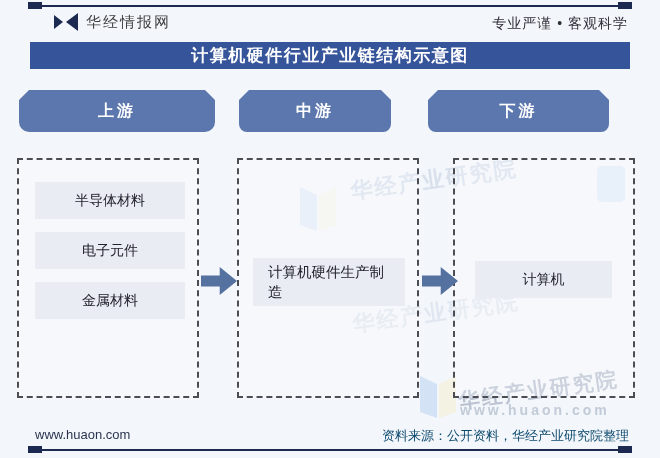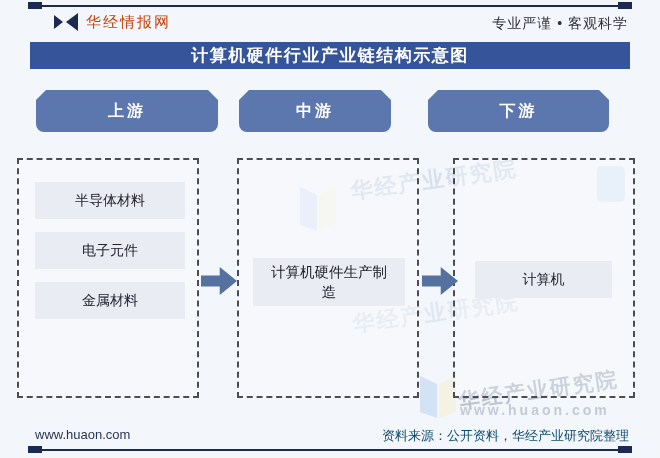--- a/index.html
+++ b/index.html
@@ -8,54 +8,54 @@
     background:#f3f6fa;
     font-family:"Liberation Sans", sans-serif;
   }
 
   
   .rule { position:absolute; height:2px; background:#1c2a52; }
   .rule-sq { position:absolute; width:14px; height:7px; background:#1c2a52; }
 
   
   .brand { position:absolute; left:54px; top:12px; display:flex; align-items:center; gap:8px; }
-  .brand-name { font-size:15px; color:#c2410c; letter-spacing:2px; font-weight:500; }
+  .brand-name { font-size:15px; color:#404040; letter-spacing:2px; font-weight:500; }
   .slogan { position:absolute; right:32px; top:15px; font-size:14px; color:#2e2e38; letter-spacing:1px; }
 
   .title-bar {
     position:absolute; left:30px; top:42px; width:600px; height:27px;
     background:#35549a; color:#ffffff; font-size:17px; font-weight:bold;
     letter-spacing:1.5px; text-align:center; line-height:28px;
   }
 
   
   .tab {
     position:absolute; top:90px; height:42px; background:#5b77ad;
     color:#fff; font-weight:bold; font-size:16px; letter-spacing:3px;
     display:flex; align-items:center; justify-content:center;
     clip-path: polygon(10px 0, calc(100% - 10px) 0, 100% 10px, 100% 100%, 0 100%, 0 10px);
     border-radius:0 0 8px 8px;
   }
-  .tab1 { left:36px;  width:182px; }
+  .tab1 { left:19px;  width:196px;border-radius:10px; }
   .tab2 { left:239px; width:152px; }
   .tab3 { left:428px; width:181px; }
 
   
   .dashed {
     position:absolute; top:158px; height:240px; box-sizing:border-box;
     border:2px dashed #4c4c55; background:rgba(255,255,255,0.25);
   }
   .dash1 { left:17px;  width:182px; }
   .dash2 { left:237px; width:182px; }
   .dash3 { left:453px; width:182px; }
 
   
   .item {
     position:absolute; background:#e9ecf2; color:#232330; font-size:14px;
-    display:flex; align-items:center; justify-content:center; text-align:center;
+    display:flex; align-items:center; justify-content:center; text-align:left;
   }
   .u-item { left:35px; width:150px; height:37px; }
   .u1 { top:182px; } .u2 { top:232px; } .u3 { top:282px; } .u4 { top:334px; }
   .m-item { left:253px; width:122px; top:258px; min-height:44px;
             padding:2px 15px; line-height:1.4; font-size:14.5px; }
   .d-item { left:475px; width:137px; top:261px; height:37px; }
 
   
   .arrow {
     position:absolute; width:36px; height:28px; background:#54719f;

